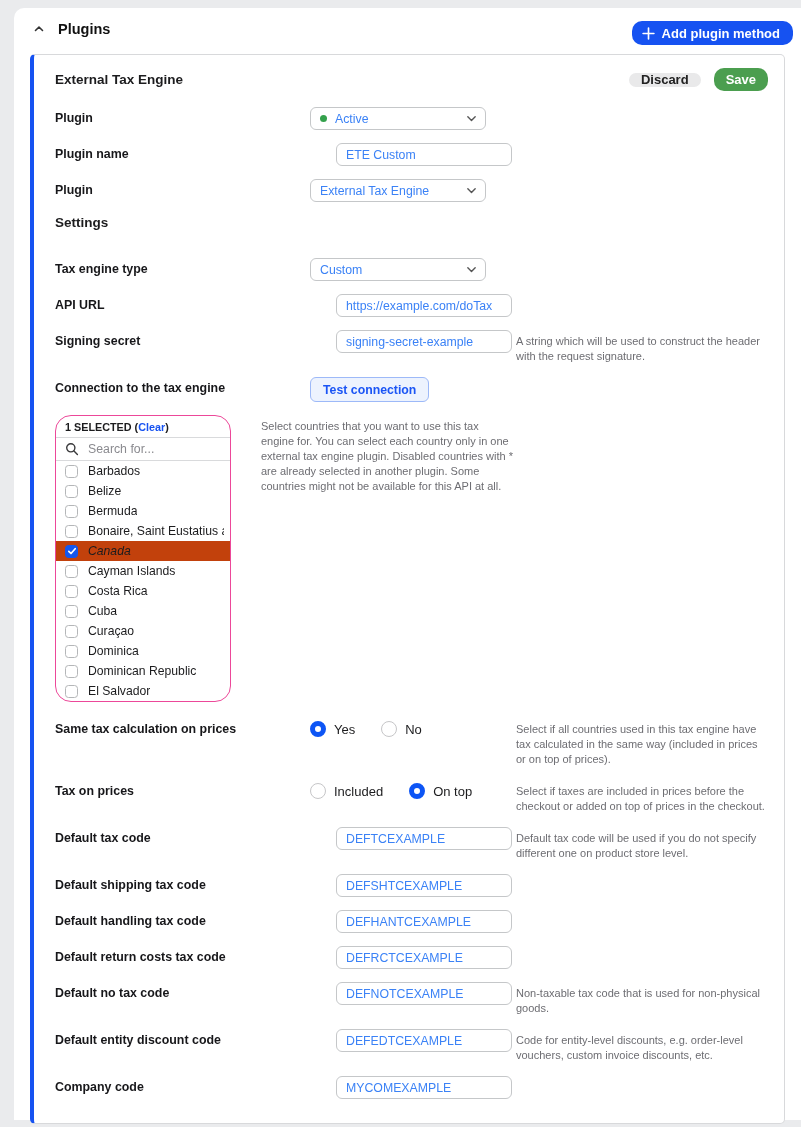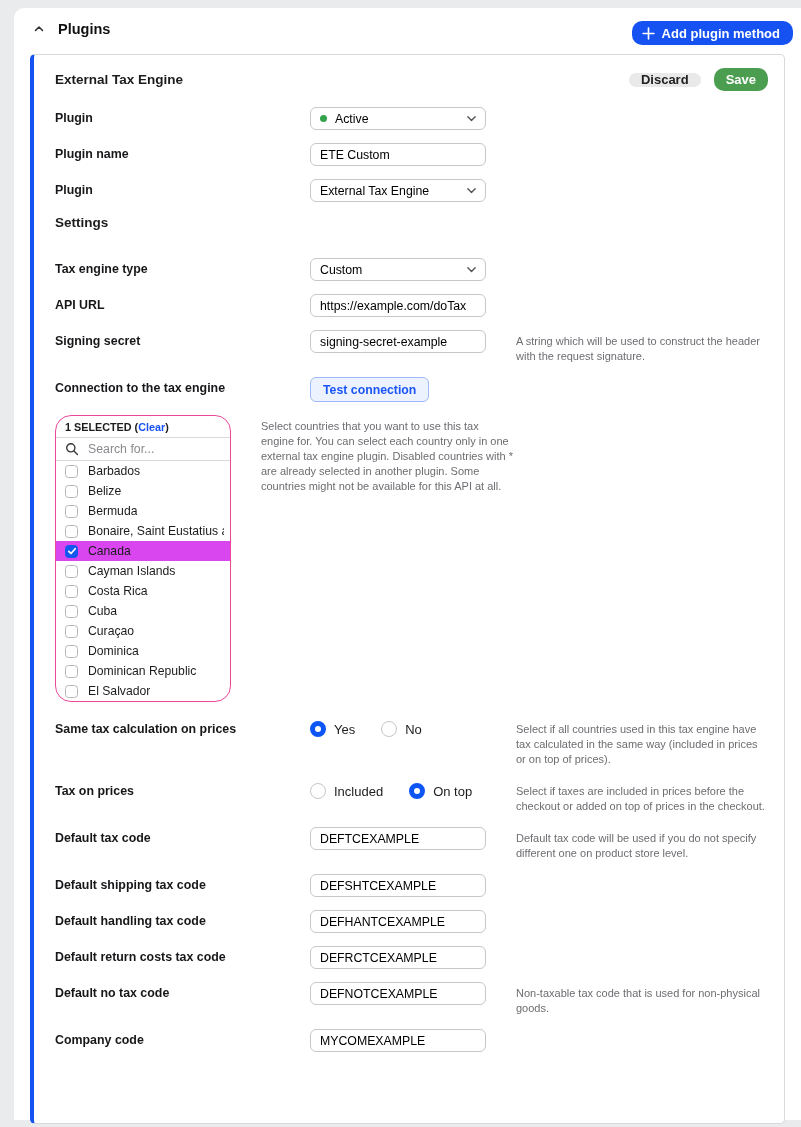--- a/index.html
+++ b/index.html
@@ -36,41 +36,41 @@
   .btn-discard { background: #e9e9ea; color: #222; height: 14px; padding: 0 12px; margin-right: 13px; }
   .btn-save { background: var(--save, #4b9e4f); color: #fff; height: 23px; padding: 0 12px; }
   .form { padding: 4px 16px 14px 21px; }
   .form-row { display: flex; align-items: flex-start; margin-bottom: 13px; }
   .row-label { width: 255px; flex-shrink: 0; font-size: 12.4px; font-weight: bold; color: #17171a; padding-top: 4px; line-height: 15px; }
   .row-control { width: 176px; flex-shrink: 0; }
   .row-help { margin-left: 30px; width: 252px; font-size: 11px; line-height: 15px; color: #6d6d72; padding-top: 4px; }
   .section-heading { font-size: 13.5px; font-weight: bold; margin: 6px 0 28px 0; }
   .ctrl-box {
     width: 176px; height: 23px; border: 1px solid #c5c7c9; border-radius: 6px;
-    font-size: 12.3px; color: #000000; background: #fff;
-  }
-  input.ctrl-box { padding: 0 9px; font-family: inherit; }
+    font-size: 12.3px; color: #3b82f6; background: #fff;
+  }
+  input.ctrl-box { padding: 0 9px; font-family: inherit; margin-left: 26px; }
   .ctrl-select { display: flex; align-items: center; padding: 0 8px 0 9px; cursor: pointer; }
   .ctrl-select .sel-text { flex: 1; white-space: nowrap; overflow: hidden; }
   .status-dot { width: 7px; height: 7px; border-radius: 50%; background: #34a14c; margin-right: 8px; flex-shrink: 0; }
   .chev { display: inline-flex; flex-shrink: 0; }
   .btn-test { background: #edf3fe; border: 1px solid #9db9f8; color: #1b55f5; height: 25px; padding: 0 12px; border-radius: 6px; font-size: 12.3px; font-weight: bold; font-family: inherit; cursor: pointer; }
   
   .mselect { width: 176px; border: 1px solid #ec4899; border-radius: 16px; background: #fff; overflow: hidden; }
   .ms-header { padding: 5px 9px 4px 9px; border-bottom: 1px solid #d9dadc; font-size: 10.8px; }
   .ms-count { font-weight: bold; color: #1c1c1e; }
   .ms-paren { color: #1c1c1e; font-weight: bold; }
   .ms-clear { color: #1652f1; cursor: pointer; font-weight: bold; text-decoration: none; }
   .ms-search { display: flex; align-items: center; padding: 4px 9px; border-bottom: 1px solid #d9dadc; }
   .ms-search .sicon { display: inline-flex; margin-right: 9px; }
   .ms-search input { border: none; outline: none; font-family: inherit; font-size: 12.3px; width: 120px; color: #1c1c1e; }
   .ms-search input::placeholder { color: #8a8a8f; }
   .ms-list { }
   .ms-opt { display: flex; align-items: center; height: 20px; padding: 0 6px 0 9px; cursor: pointer; }
-  .ms-opt.checked { background: #d946ef; }
+  .ms-opt.checked { background: #c2410c; font-style: italic; }
   .cbox { width: 13px; height: 13px; border: 1px solid #b4b6b8; border-radius: 3.5px; background: #fff; margin-right: 10px; flex-shrink: 0; display: inline-flex; align-items: center; justify-content: center; }
   .ms-opt.checked .cbox { background: #1357f0; border-color: #1357f0; }
   .ms-opt .opt-label { font-size: 12.2px; white-space: nowrap; overflow: hidden; }
   
   .radio-group { display: flex; align-items: center; gap: 26px; padding-top: 3px; white-space: nowrap; }
   .radio-opt { display: inline-flex; align-items: center; gap: 8px; cursor: pointer; }
   .radio-circ { width: 16px; height: 16px; border-radius: 50%; border: 1.5px solid #c6c6c8; background: #fff; flex-shrink: 0; }
   .radio-opt.selected .radio-circ { border: 5px solid #0d55f5; }
   .radio-opt .r-label { font-size: 13px; }
   
@@ -281,18 +281,23 @@
         <div class="form-row">
           <div class="row-label">Default return costs tax code</div>
           <div class="row-control"><input class="ctrl-box" type="text" value="DEFRCTCEXAMPLE" style=""></div>
         </div>
         <div class="form-row">
           <div class="row-label">Default no tax code</div>
           <div class="row-control"><input class="ctrl-box" type="text" value="DEFNOTCEXAMPLE" style=""></div>
           <div class="row-help">Non-taxable tax code that is used for non-physical goods.</div>
         </div>
         <div class="form-row">
+          <div class="row-label">Default entity discount code</div>
+          <div class="row-control"><input class="ctrl-box" type="text" value="DEFEDTCEXAMPLE" style=""></div>
+          <div class="row-help">Code for entity-level discounts, e.g. order-level vouchers, custom invoice discounts, etc.</div>
+        </div>
+        <div class="form-row">
           <div class="row-label">Company code</div>
           <div class="row-control"><input class="ctrl-box" type="text" value="MYCOMEXAMPLE" style=""></div>
         </div>
       </div>
   </div>
 </div>
 
 </body></html>

